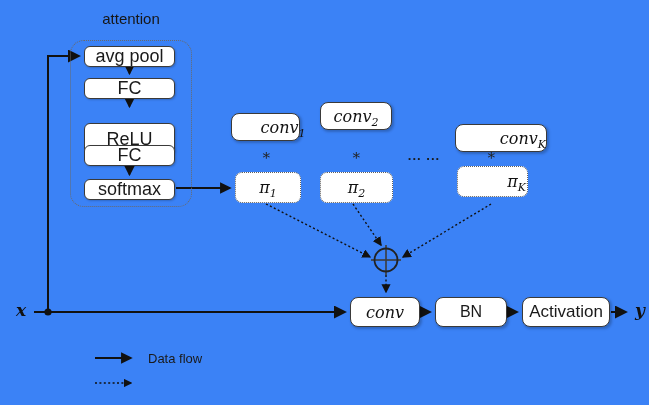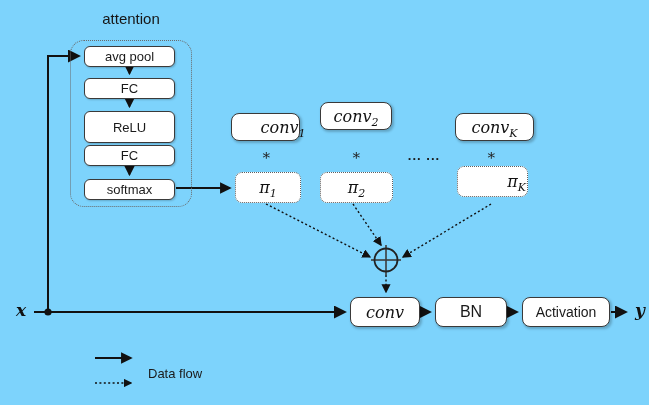--- a/index.html
+++ b/index.html
@@ -1,34 +1,34 @@
 <!DOCTYPE html>
 <html><head>
 <meta charset="utf-8">
 <style>
   html,body{margin:0;padding:0;background:#fff;}
   .canvas{
     position:relative;
     width:649px;height:405px;
-    background:#7dd3fc;
+    background:#3b82f6;
     font-family:"Liberation Sans",sans-serif;
     color:#1a1a1a;
     overflow:hidden;
   }
   .canvas svg.wires{position:absolute;left:0;top:0;width:649px;height:405px;}
   .abs{position:absolute;box-sizing:border-box;}
   .box{
     position:absolute;box-sizing:border-box;
     background:#fff;
     border:1.6px solid #3a3a3a;
     border-radius:8px;
     display:flex;align-items:center;justify-content:center;
     box-shadow:1.5px 1.5px 2.5px rgba(0,0,0,0.22);
   }
-  .attn-box{border-radius:6px;font-size:13px;box-shadow:1px 1px 2px rgba(0,0,0,0.2);}
+  .attn-box{border-radius:6px;font-size:18px;box-shadow:1px 1px 2px rgba(0,0,0,0.2);}
   .dotted-box{border:1.3px dotted #5f5f5f;box-shadow:none;border-radius:7px;}
   .container-dotted{
     position:absolute;box-sizing:border-box;
     border:1.3px dotted #6a6a6a;border-radius:14px;background:transparent;
   }
   .math{font-family:"DejaVu Serif","Liberation Serif",serif;font-style:italic;font-size:16px;color:#111;}
   .math sub{font-size:11px;line-height:0;}
   .io-label{font-family:"DejaVu Serif","Liberation Serif",serif;font-style:italic;font-weight:bold;font-size:17px;color:#111;text-align:center;}
   .title{font-size:15px;text-align:center;color:#161616;}
   .star{font-family:"DejaVu Serif","Liberation Serif",serif;font-size:15px;color:#222;text-align:center;line-height:18px;}
@@ -82,21 +82,21 @@
   <div class="abs title" style="left:70px;top:10px;width:122px;">attention</div>
 
   <div class="container-dotted" style="left:70px;top:40px;width:122px;height:167px;"></div>
 
   <div class="box attn-box" style="left:84px;top:46px;width:91px;height:21px;">
     <span>avg pool</span>
   </div>
   <div class="box attn-box" style="left:84px;top:78px;width:91px;height:21px;">
     <span>FC</span>
   </div>
-  <div class="box attn-box" style="left:84px;top:111px;width:91px;height:32px;">
+  <div class="box attn-box" style="left:84px;top:123px;width:91px;height:32px;">
     <span>ReLU</span>
   </div>
   <div class="box attn-box" style="left:84px;top:145px;width:91px;height:21px;">
     <span>FC</span>
   </div>
   <div class="box attn-box" style="left:84px;top:179px;width:91px;height:21px;">
     <span>softmax</span>
   </div>
 
   <div class="box" style="left:231px;top:113px;width:69px;height:28px;padding-left:35px;">
@@ -110,36 +110,36 @@
   <div class="box" style="left:320px;top:102px;width:72px;height:28px;">
     <span class="math"><span>conv</span><sub>2</sub></span>
   </div>
   <div class="abs star" style="left:346px;top:146px;width:20px;">∗</div>
   <div class="box dotted-box" style="left:320px;top:172px;width:73px;height:31px;">
     <span class="math"><span>π</span><sub>2</sub></span>
   </div>
 
   <div class="abs dots" style="left:398px;top:148px;width:52px;">... ...</div>
 
-  <div class="box" style="left:455px;top:113px;width:79px;height:28px;">
+  <div class="box" style="left:455px;top:124px;width:92px;height:28px;justify-content:flex-end;">
     <span class="math"><span>conv</span><sub>K</sub></span>
   </div>
   <div class="abs star" style="left:481px;top:146px;width:20px;">∗</div>
   <div class="box dotted-box" style="left:457px;top:166px;width:71px;height:31px;padding-left:48px;">
     <span class="math"><span>π</span><sub>K</sub></span>
   </div>
 
   <div class="box" style="left:350px;top:297px;width:70px;height:30px;">
     <span class="math">conv</span>
   </div>
   <div class="box" style="left:435px;top:297px;width:72px;height:30px;font-size:16px;">
     <span>BN</span>
   </div>
-  <div class="box" style="left:522px;top:297px;width:88px;height:30px;font-size:14px;">
+  <div class="box" style="left:522px;top:297px;width:88px;height:30px;font-size:17px;">
     <span>Activation</span>
   </div>
 
   <div class="abs io-label" style="left:8px;top:300px;width:26px;">x</div>
   <div class="abs io-label" style="left:629px;top:300px;width:22px;">y</div>
 
-  <div class="abs legend-label" style="left:148px;top:366px;">Data flow</div>
+  <div class="abs legend-label" style="left:148px;top:351px;">Data flow</div>
 
 </div>
 
 </body></html>

